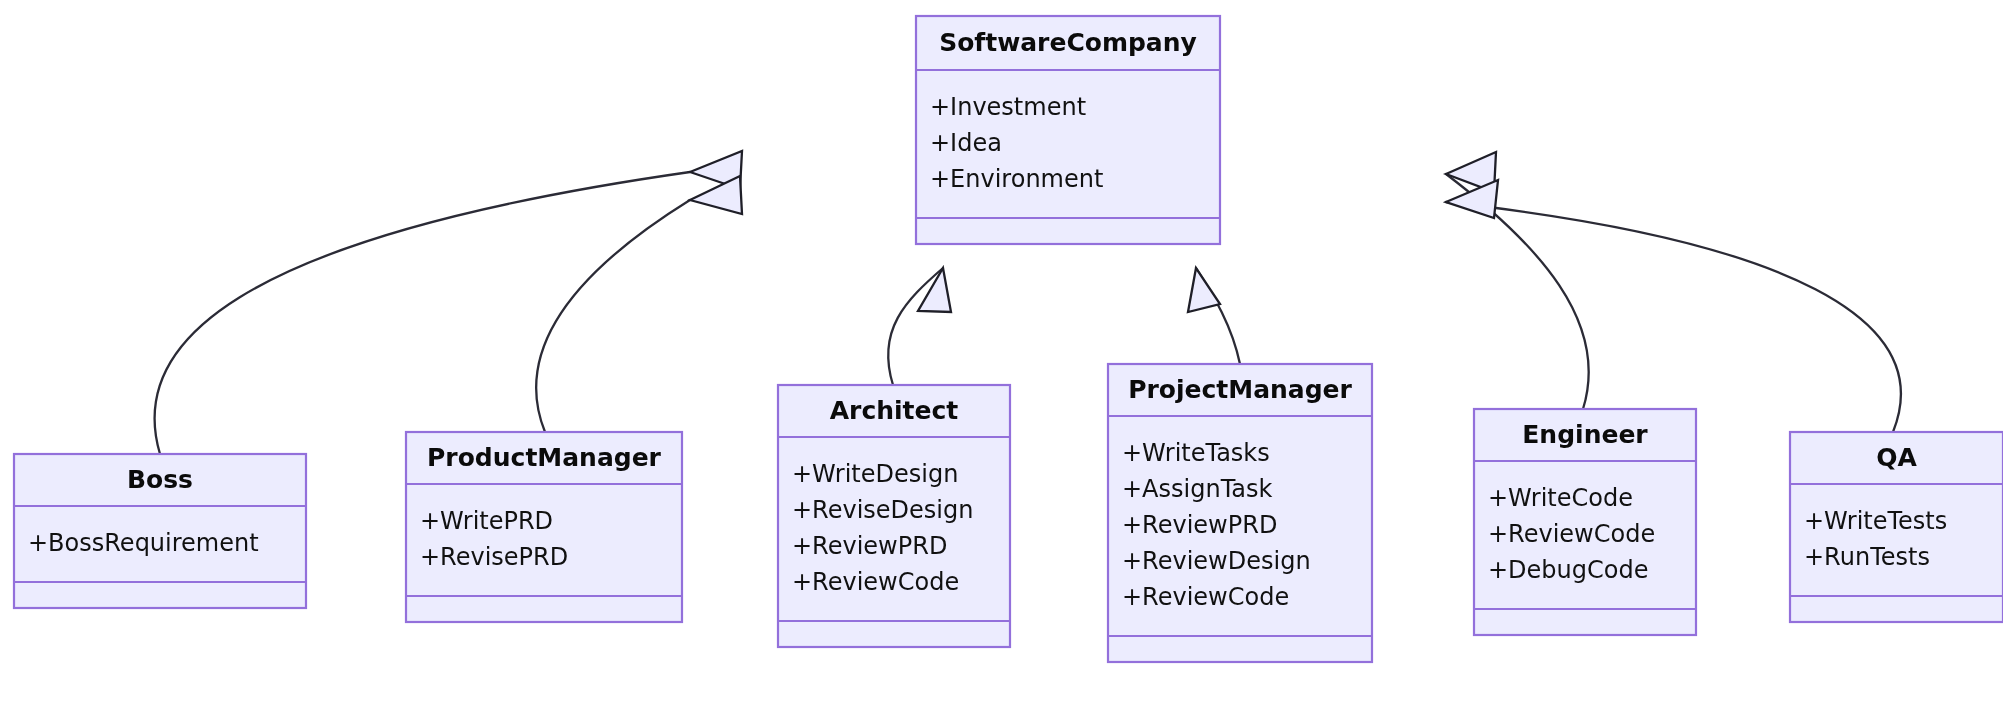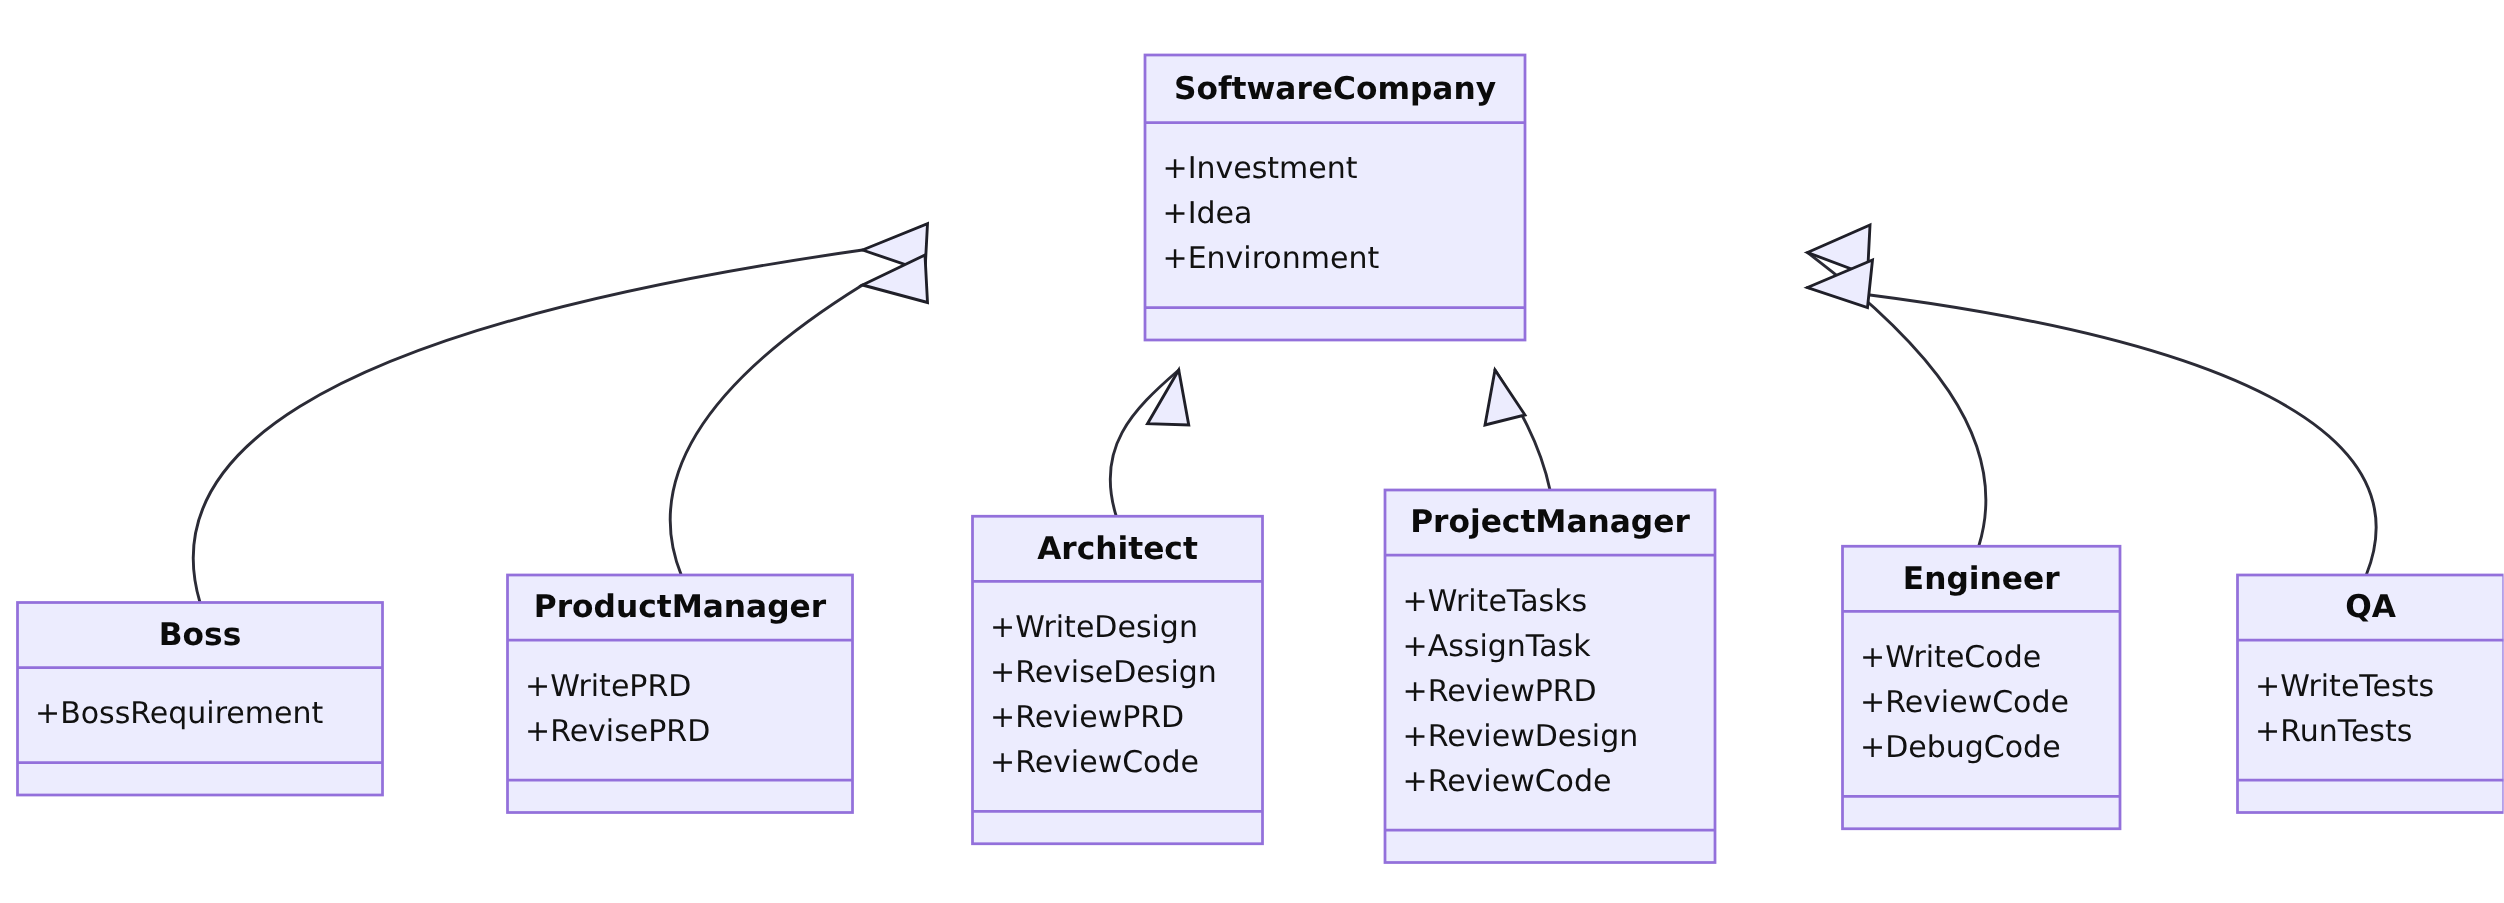--- a/index.html
+++ b/index.html
@@ -11,21 +11,20 @@
     width: 2003px;
     height: 722px;
     overflow: hidden;
     font-family: "DejaVu Sans", "Liberation Sans", sans-serif;
   }
   #diagram-root {
     position: relative;
     width: 2003px;
     height: 576px;
     background: #ffffff;
-    margin-top: 28px;
   }
   svg#uml-canvas {
     display: block;
     width: 2003px;
     height: 722px;
   }
   .cls-box {
     fill: #ECECFE;
     stroke: #9370DB;
     stroke-width: 2.2;

